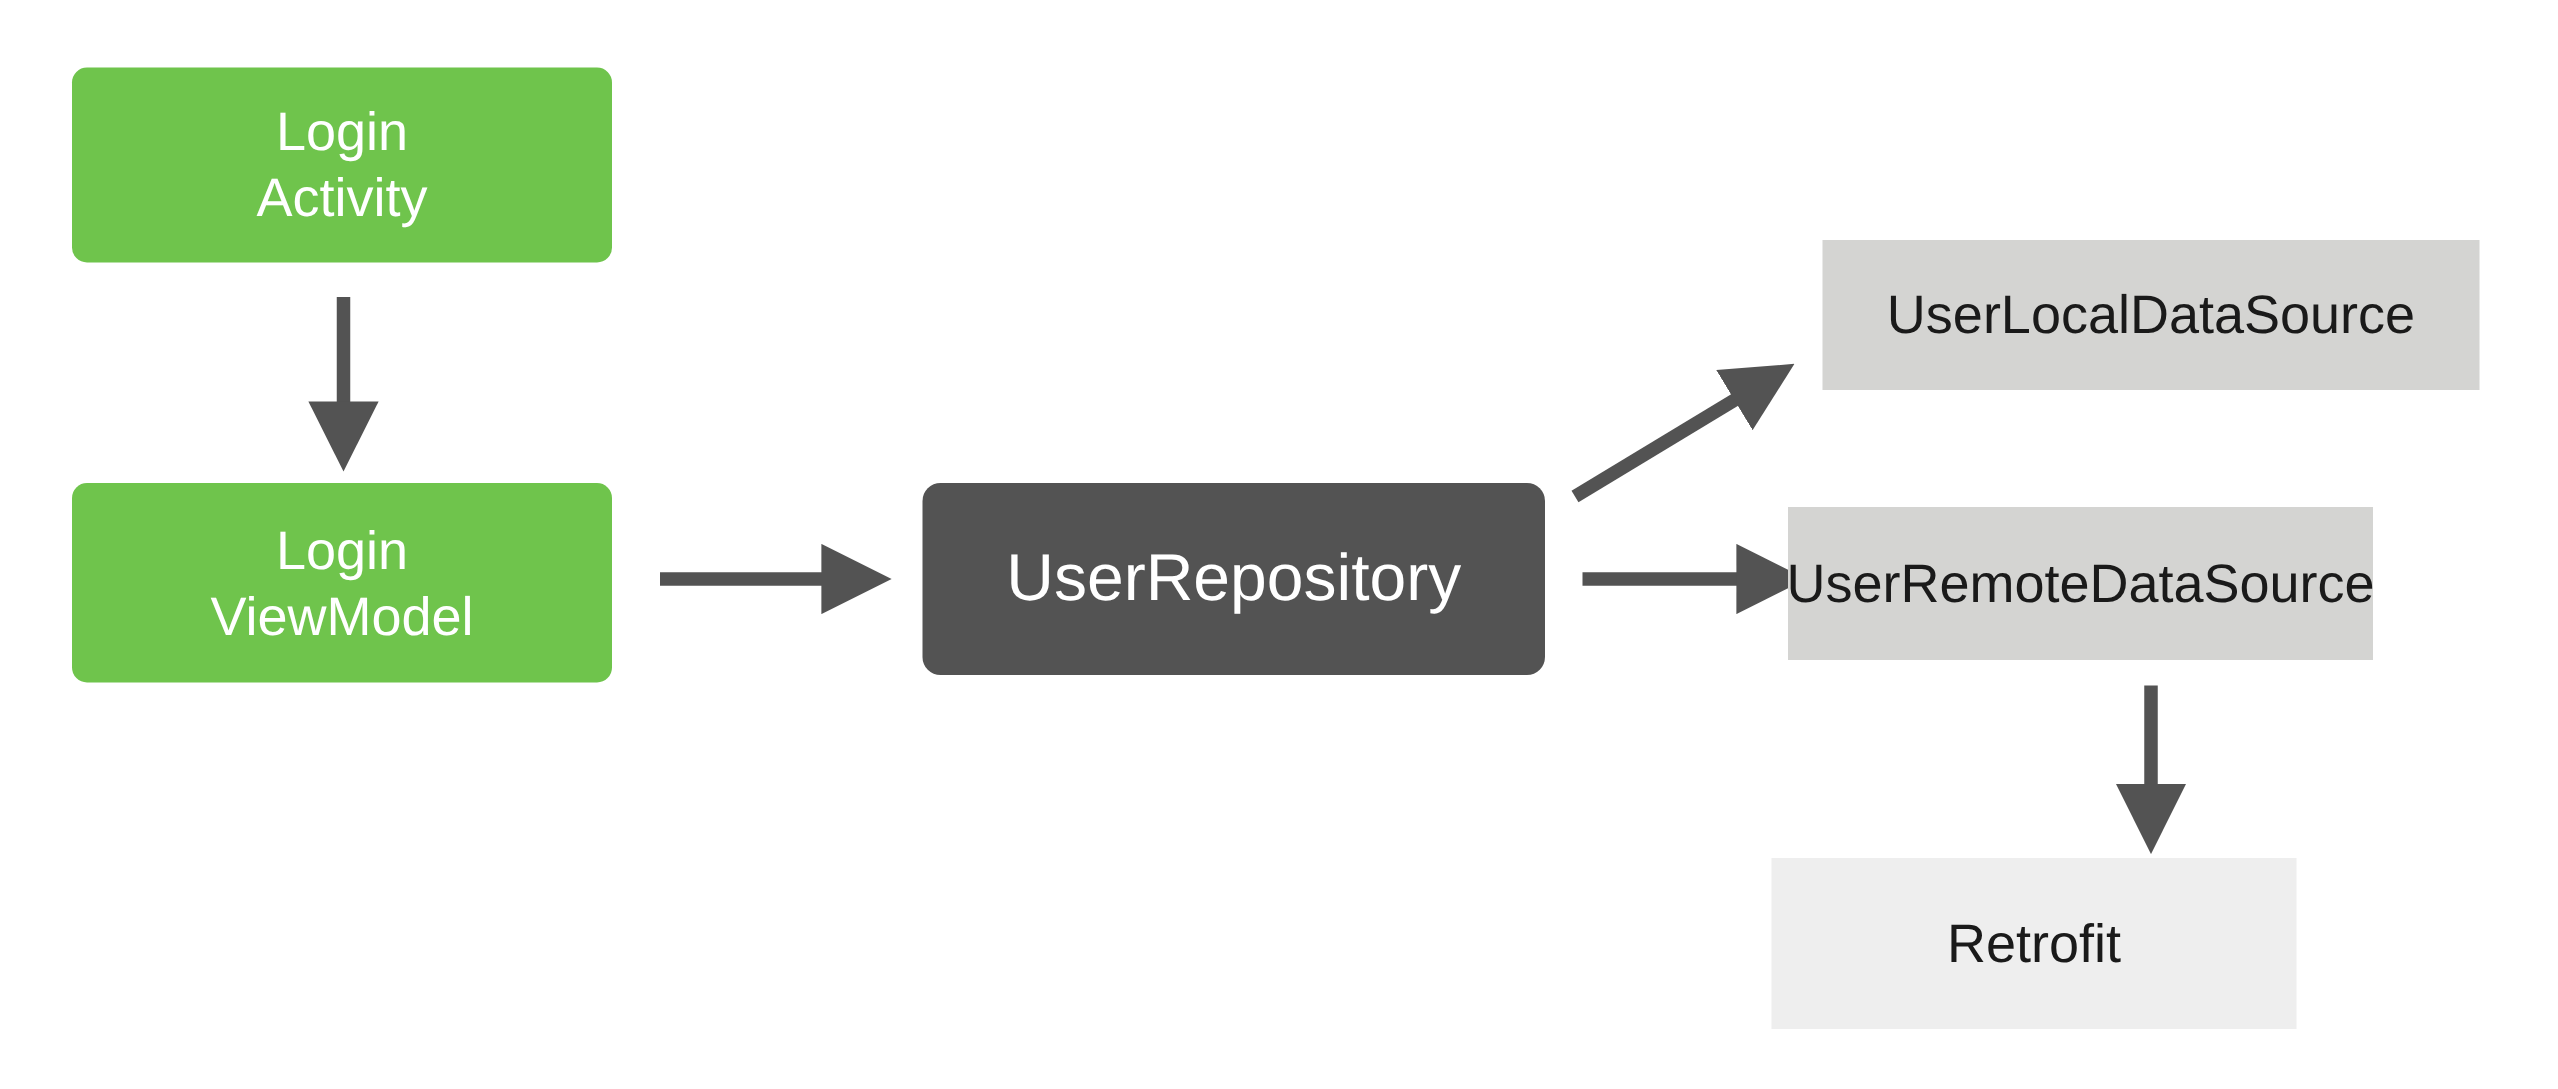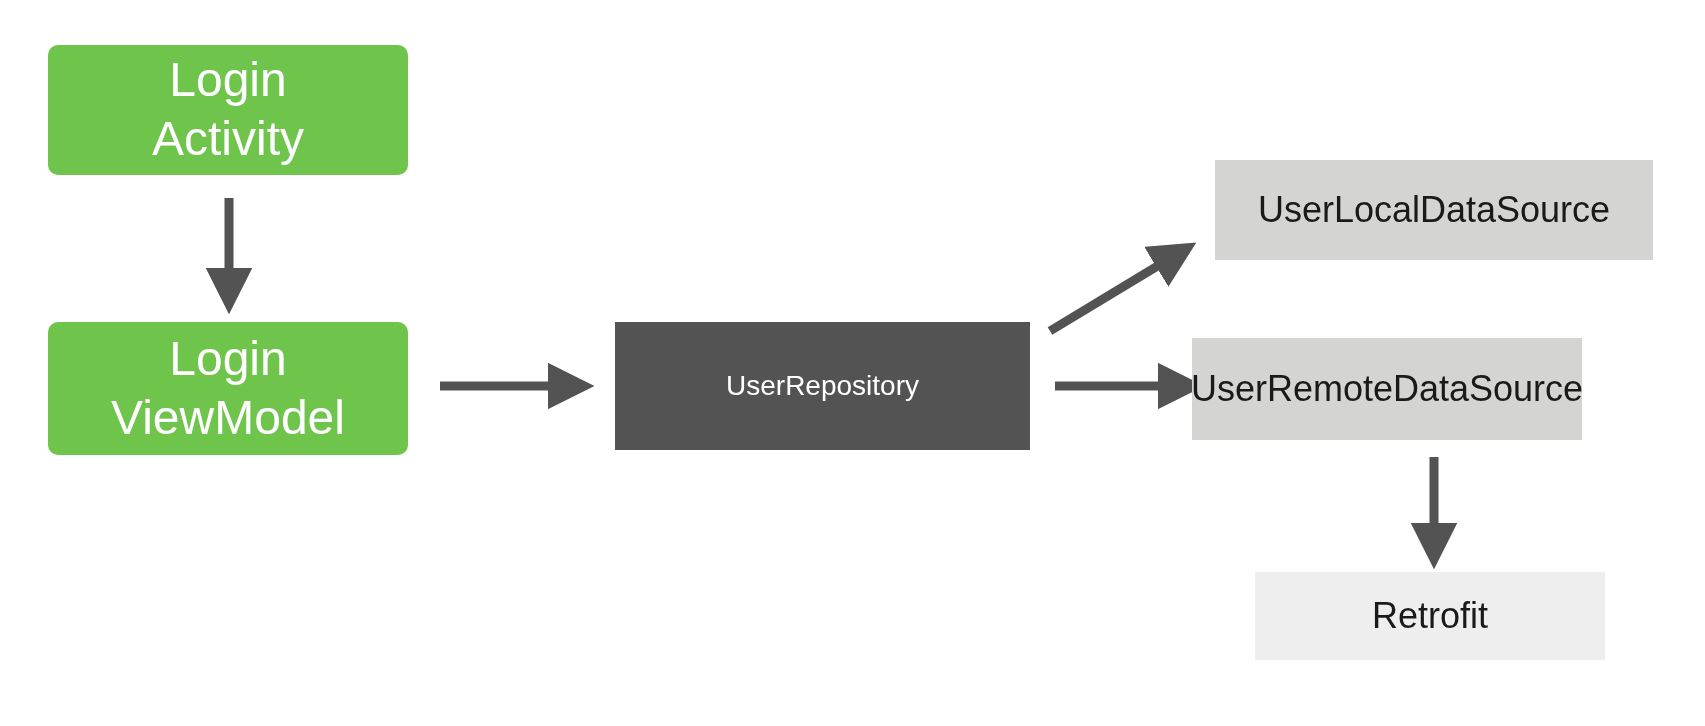--- a/index.html
+++ b/index.html
@@ -24,27 +24,27 @@
     text-align: center;
     box-sizing: border-box;
     line-height: 1.22;
     white-space: pre-line;
     user-select: none;
   }
   .node-green {
     background: #6FC44C;
     color: #ffffff;
     border-radius: 10px;
-    font-size: 48px;
+    font-size: 36px;
   }
   .node-dark {
     background: #535353;
     color: #ffffff;
-    border-radius: 0;
-    font-size: 28px;
+    border-radius: 12px;
+    font-size: 44px;
   }
   .node-gray {
     background: #D4D4D2;
     color: #1a1a1a;
     border-radius: 0px;
     font-size: 36px;
     text-align: center;
   }
   .node-lightgray {
     background: #EEEEEE;
@@ -89,15 +89,15 @@
 
   <div class="node node-green" style="left: 48px; top: 322px; width: 360px; height: 133px;">Login
 ViewModel</div>
 
   <div class="node node-dark" style="left: 615px; top: 322px; width: 415px; height: 128px;">UserRepository</div>
 
   <div class="node node-gray" style="left: 1215px; top: 160px; width: 438px; height: 100px;">UserLocalDataSource</div>
 
   <div class="node node-gray" style="left: 1192px; top: 338px; width: 390px; height: 102px;">UserRemoteDataSource</div>
 
-  <div class="node node-lightgray" style="left: 1255px; top: 572px; width: 350px; height: 88px;">Retrofit</div>
+  <div class="node node-lightgray" style="left: 1181px; top: 572px; width: 350px; height: 114px;">Retrofit</div>
 
 </div>
 
 </body></html>

